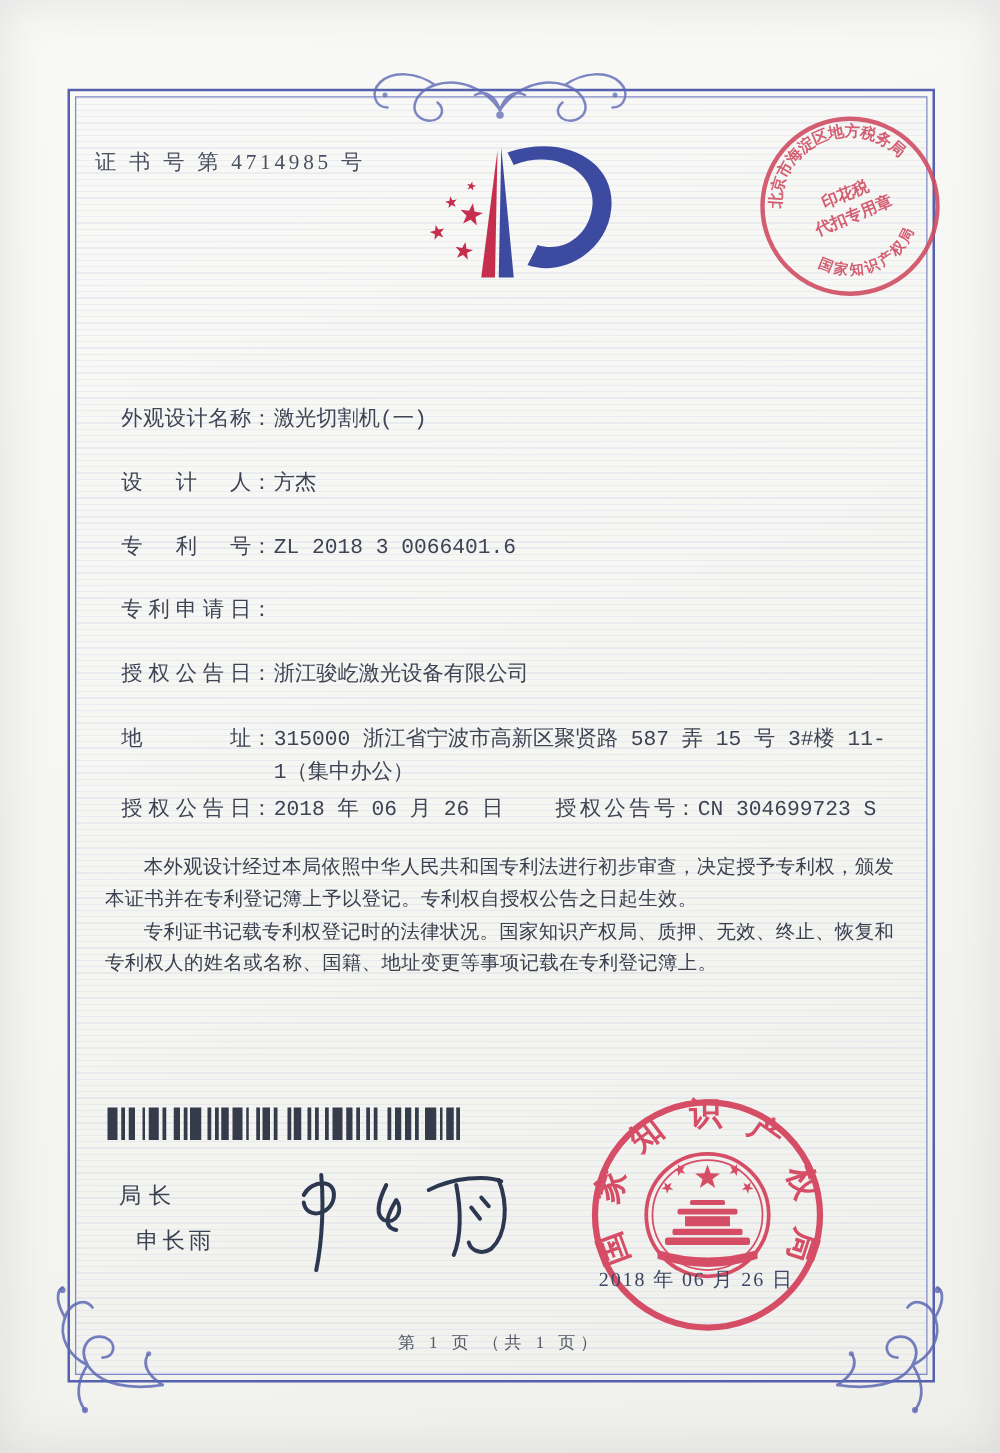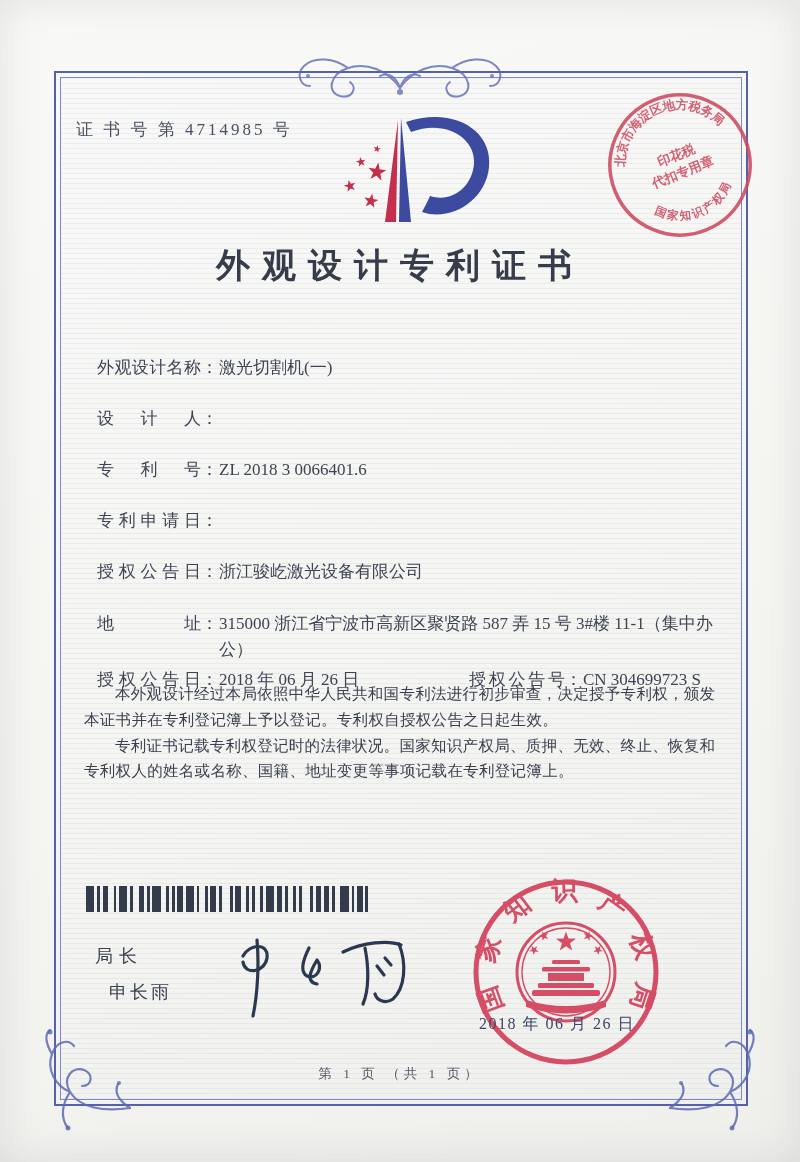--- a/index.html
+++ b/index.html
@@ -26,21 +26,21 @@
       repeating-linear-gradient(180deg,rgba(150,158,212,.13) 0 1px,rgba(255,255,255,0) 1px 5px);
   }
   .abs{position:absolute;}
   .certno{
     left:76px;top:118px;font-size:17px;color:#4a5060;letter-spacing:3px;
   }
   .title{
     left:0;top:243px;width:800px;text-align:center;
     font-size:34px;font-weight:700;color:#363c49;letter-spacing:12px;
   }
-  .fields{left:97px;top:356px;width:616px;color:#3e4453;font-size:17px;}
+  .fields{left:97px;top:325px;width:616px;color:#3e4453;font-size:17px;font-family:Liberation Mono, monospace;}
   .frow{display:flex;line-height:24px;margin-bottom:27px;}
   .frow.addr{margin-bottom:5px;line-height:26px;}
   .flabel{display:inline-block;width:104px;text-align:justify;text-align-last:justify;flex:0 0 104px;}
   .fcolon{flex:0 0 18px;}
   .fvalue{flex:1 1 auto;}
   .grant-row{display:flex;line-height:24px;}
   .grant-right{margin-left:auto;margin-right:12px;display:flex;}
   .grant-right .flabel{width:96px;flex:0 0 96px;}
   .paras{left:84px;top:681px;width:634px;font-size:15.5px;line-height:25.8px;color:#3b404e;}
   .paras p{margin:0;text-indent:2em;letter-spacing:.3px;}
@@ -142,31 +142,31 @@
         <textPath href="#taxTop" startOffset="0" textLength="134" lengthAdjust="spacing">北京市海淀区地方税务局</textPath>
       </text>
       <text class="sealtxt" font-size="11.5">
         <textPath href="#taxBot" startOffset="0" textLength="92" lengthAdjust="spacing">国家知识产权局</textPath>
       </text>
       <text x="80" y="74" text-anchor="middle" class="sealtxt" font-size="13">印花税</text>
       <text x="80" y="92" text-anchor="middle" class="sealtxt" font-size="13">代扣专用章</text>
     </g>
   </svg>
 
-  <div class="abs title">外观设计专利证书</div>
 
   <div class="abs fields">
     <div class="frow">
       <span class="flabel">外观设计名称</span>
         <span class="fcolon">：</span>
         <span class="fvalue">激光切割机(一)</span>
     </div>
     <div class="frow">
       <span class="flabel">设计人</span>
         <span class="fcolon">：</span>
+        <span class="fvalue">方杰</span>
     </div>
     <div class="frow">
       <span class="flabel">专利号</span>
         <span class="fcolon">：</span>
         <span class="fvalue">ZL 2018 3 0066401.6</span>
     </div>
     <div class="frow">
       <span class="flabel">专利申请日</span>
         <span class="fcolon">：</span>
     </div>

